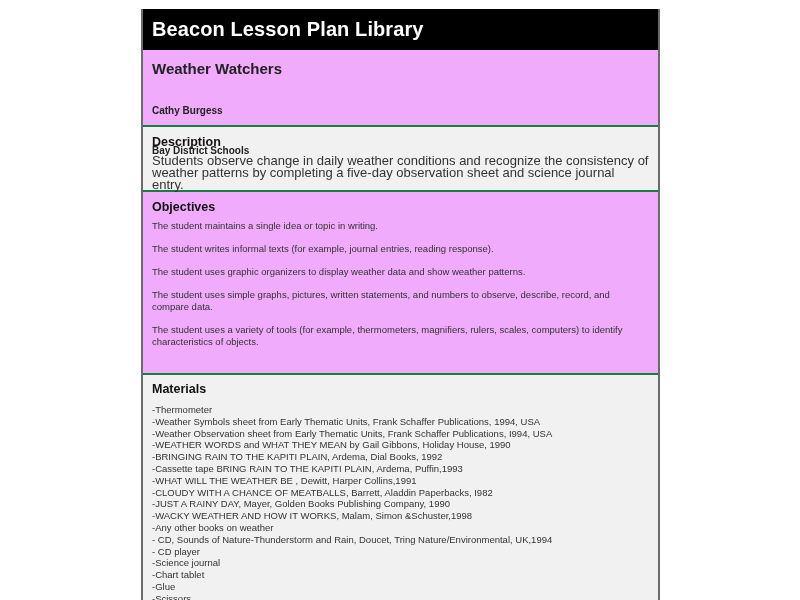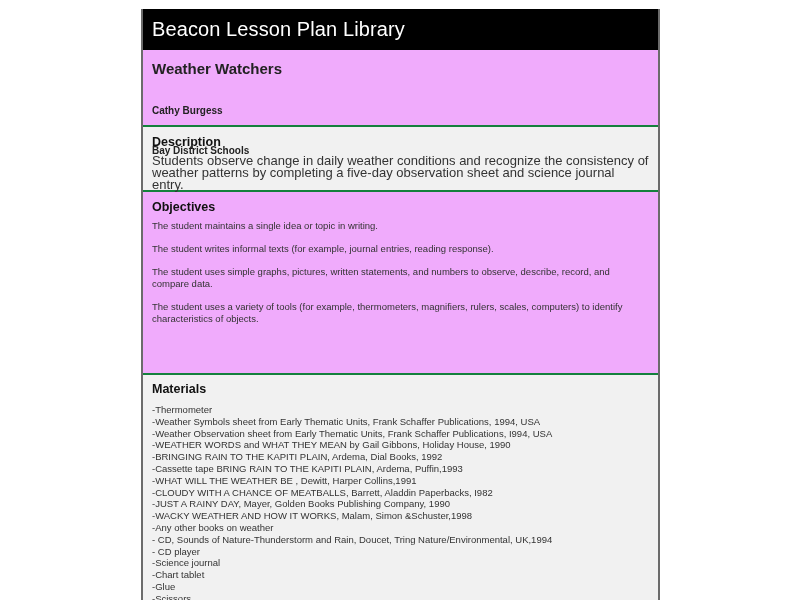--- a/index.html
+++ b/index.html
@@ -22,21 +22,21 @@
       box-sizing: border-box;
     }
     .banner {
       background: #000000;
       color: #ffffff;
       height: 41px;
       display: flex;
       align-items: center;
       padding-left: 9px;
       font-size: 20px;
-      font-weight: normal;
+      font-weight: bold;
       letter-spacing: 0.1px;
     }
     .section {
       border-top: 2px solid #15803d;
       padding: 8px 9px 10px 9px;
       box-sizing: border-box;
     }
     .section.white { background: #f0abfc; }
     .section.gray { background: #f1f1f1; }
     .title-section {
@@ -100,20 +100,21 @@
 
   <div class="section gray desc-section">
     <div class="section-heading">Description</div>
     <div class="desc-text">Students observe change in daily weather conditions and recognize the consistency of weather patterns by completing a five-day observation sheet and science journal entry.</div>
   </div>
 
   <div class="section white obj-section">
     <div class="section-heading">Objectives</div>
     <p class="objective">The student maintains a single idea or topic in writing.</p>
     <p class="objective">The student writes informal texts (for example, journal entries, reading response).</p>
+    <p class="objective">The student uses graphic organizers to display weather data and show weather patterns.</p>
     <p class="objective">The student uses simple graphs, pictures, written statements, and numbers to observe, describe, record, and compare data.</p>
     <p class="objective">The student uses a variety of tools (for example, thermometers, magnifiers, rulers, scales, computers) to identify characteristics of objects.</p>
   </div>
 
   <div class="section gray mat-section">
     <div class="section-heading">Materials</div>
     <div class="material">-Thermometer</div>
     <div class="material">-Weather Symbols sheet from Early Thematic Units, Frank Schaffer Publications, 1994, USA</div>
     <div class="material">-Weather Observation sheet from Early Thematic Units, Frank Schaffer Publications, I994, USA</div>
     <div class="material">-WEATHER WORDS and WHAT THEY MEAN by Gail Gibbons, Holiday House, 1990</div>

